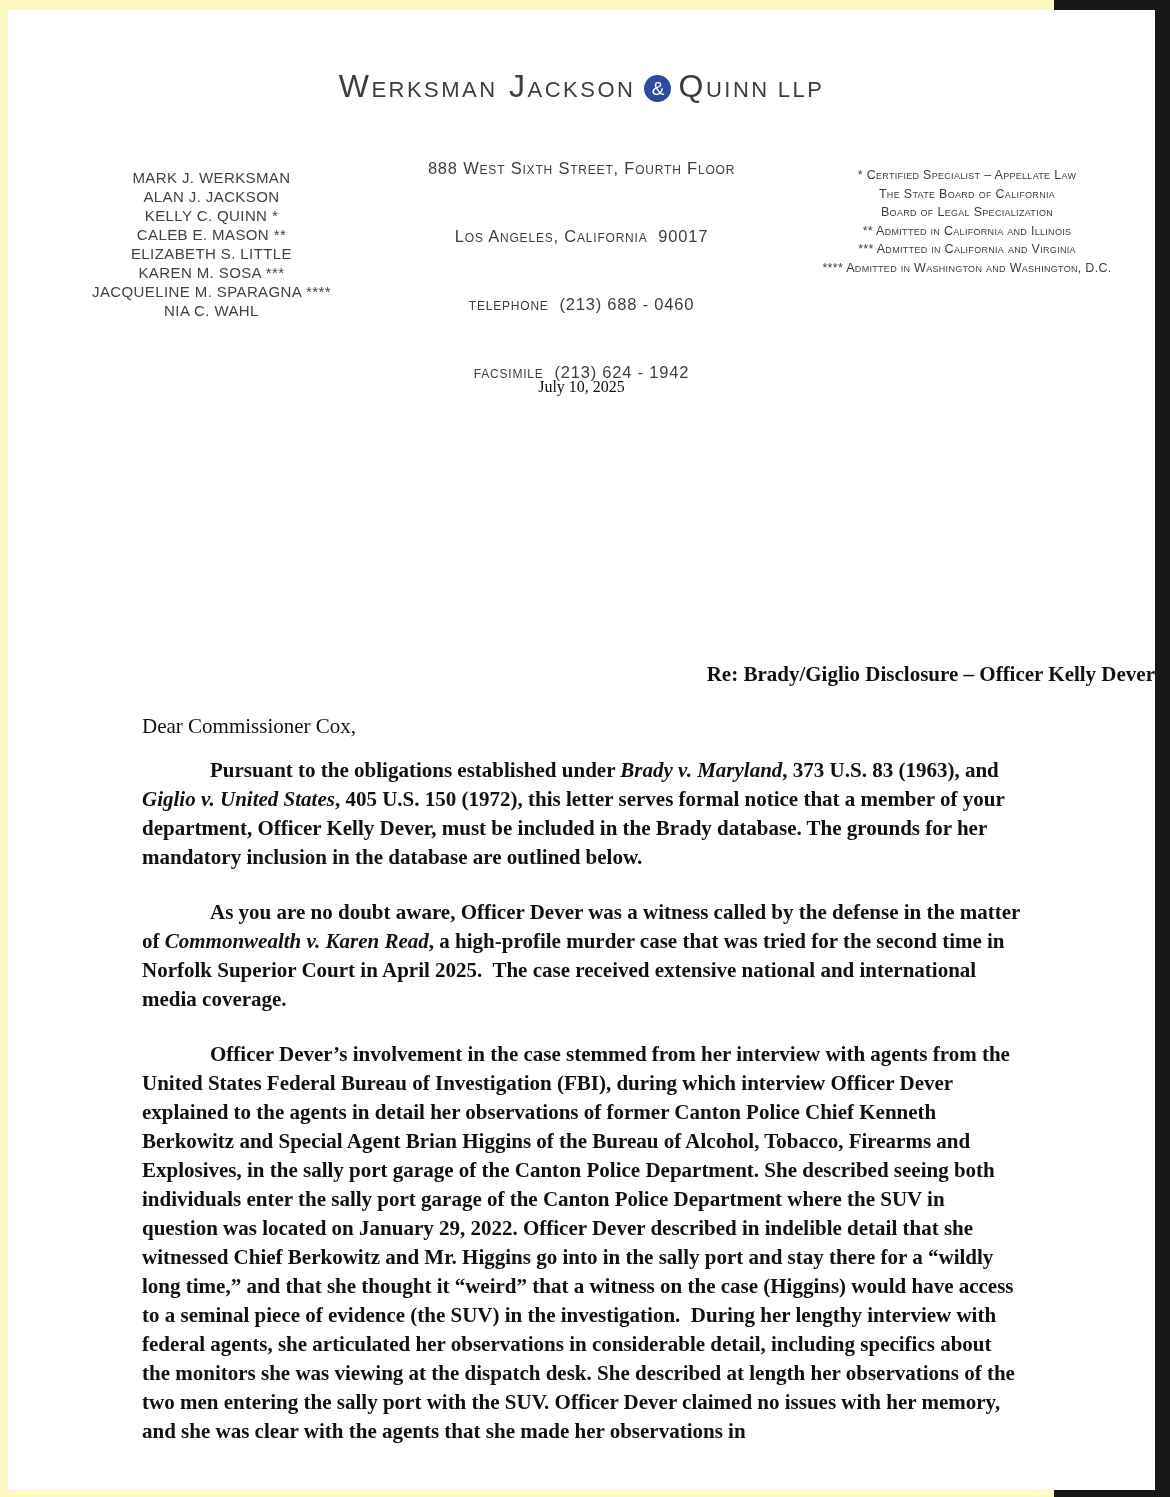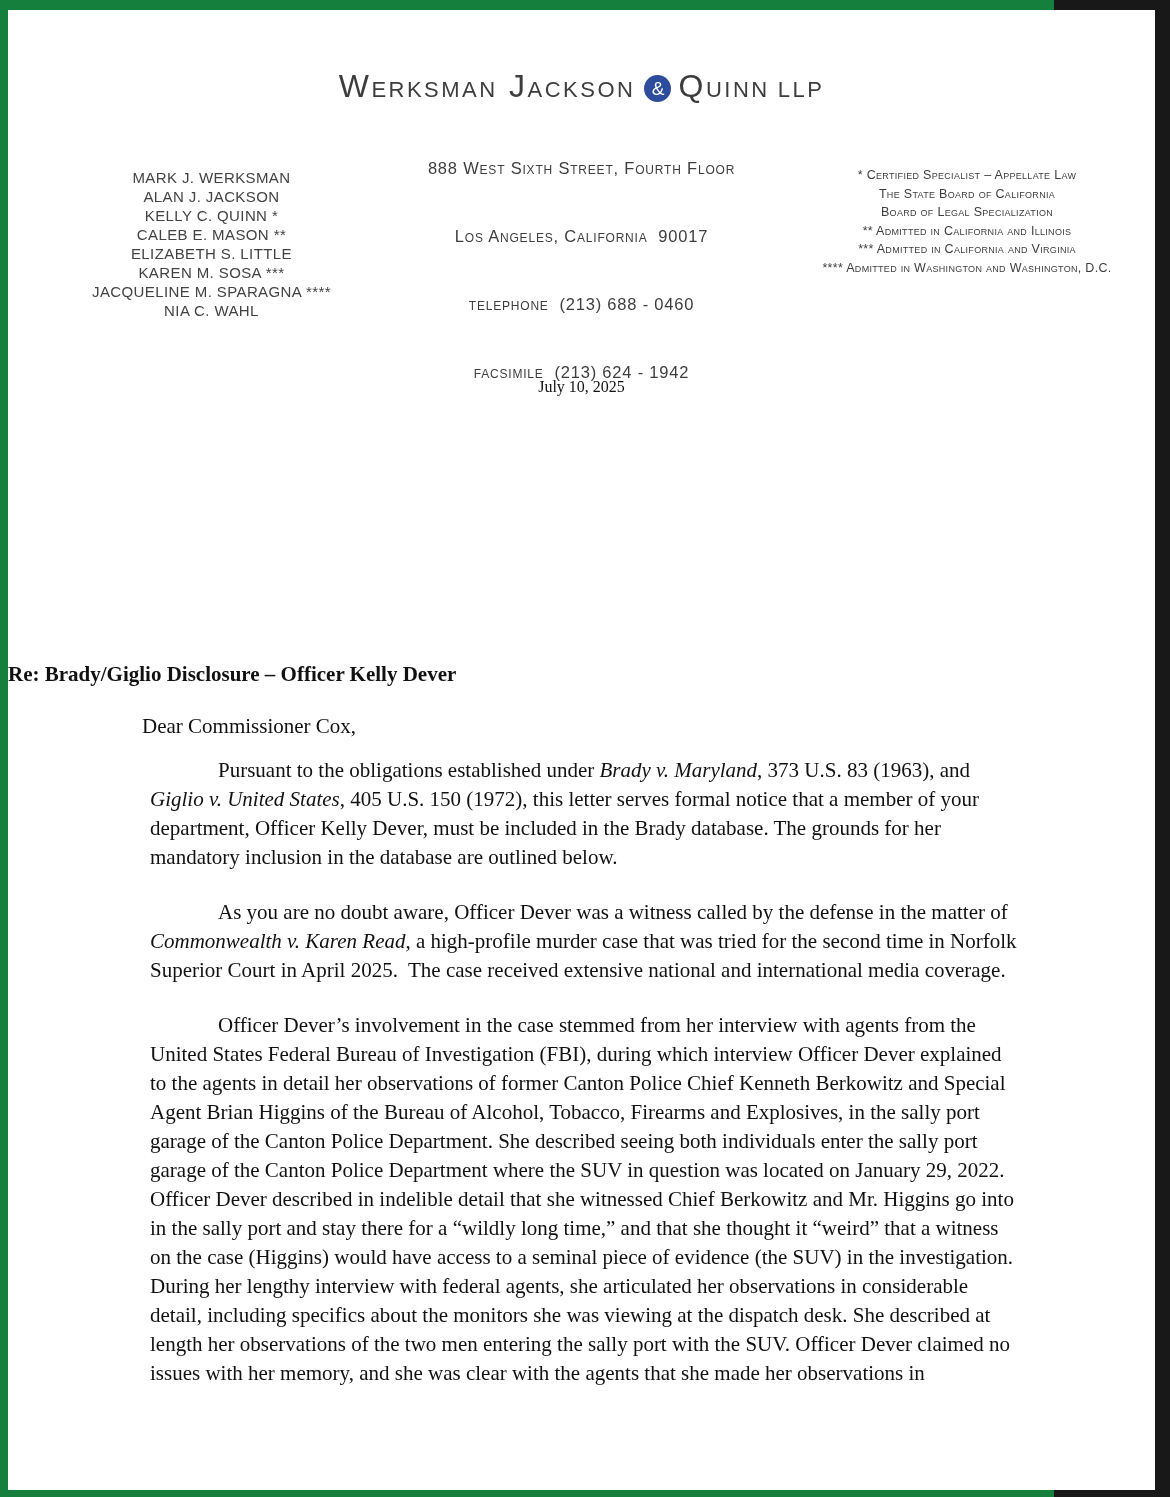--- a/index.html
+++ b/index.html
@@ -7,21 +7,21 @@
     padding: 0;
     background: #181818;
     width: 1170px;
     height: 1497px;
     overflow: hidden;
   }
   .viewport {
     position: relative;
     width: 1054px;
     height: 1497px;
-    background: #15803d;
+    background: #fef9c3;
   }
   .page {
     position: absolute;
     left: 8px;
     top: 10px;
     width: 1147px;
     height: 1480px;
     background: #ffffff;
   }
   
@@ -112,21 +112,21 @@
     font-size: 21px;
     line-height: 26px;
     color: #111;
     white-space: nowrap;
   }
   .subject-line {
     position: absolute;
     top: 652px;
     left: 0;
     width: 100%;
-    text-align: left;
+    text-align: right;
     font-family: "Liberation Serif", serif;
     font-size: 21px;
     font-weight: bold;
     color: #111;
   }
   .salutation {
     position: absolute;
     left: 134px;
     top: 704px;
     font-family: "Liberation Serif", serif;
@@ -138,23 +138,24 @@
     left: 134px;
     top: 746px;
     width: 880px;
     font-family: "Liberation Serif", serif;
     font-size: 21px;
     line-height: 29px;
     color: #111;
     text-align: left;
   }
   .para {
-    margin: 0 0 26px 8px;
+    margin: 0 0 26px 0;
     text-indent: 68px;
     white-space: pre-wrap;
+    font-weight: bold;
   }
   .para:last-child { margin-bottom: 0; }
   .italic { font-style: italic; }
 </style>
 </head>
 <body>
 
 <div class="viewport">
   <div class="page">
 

